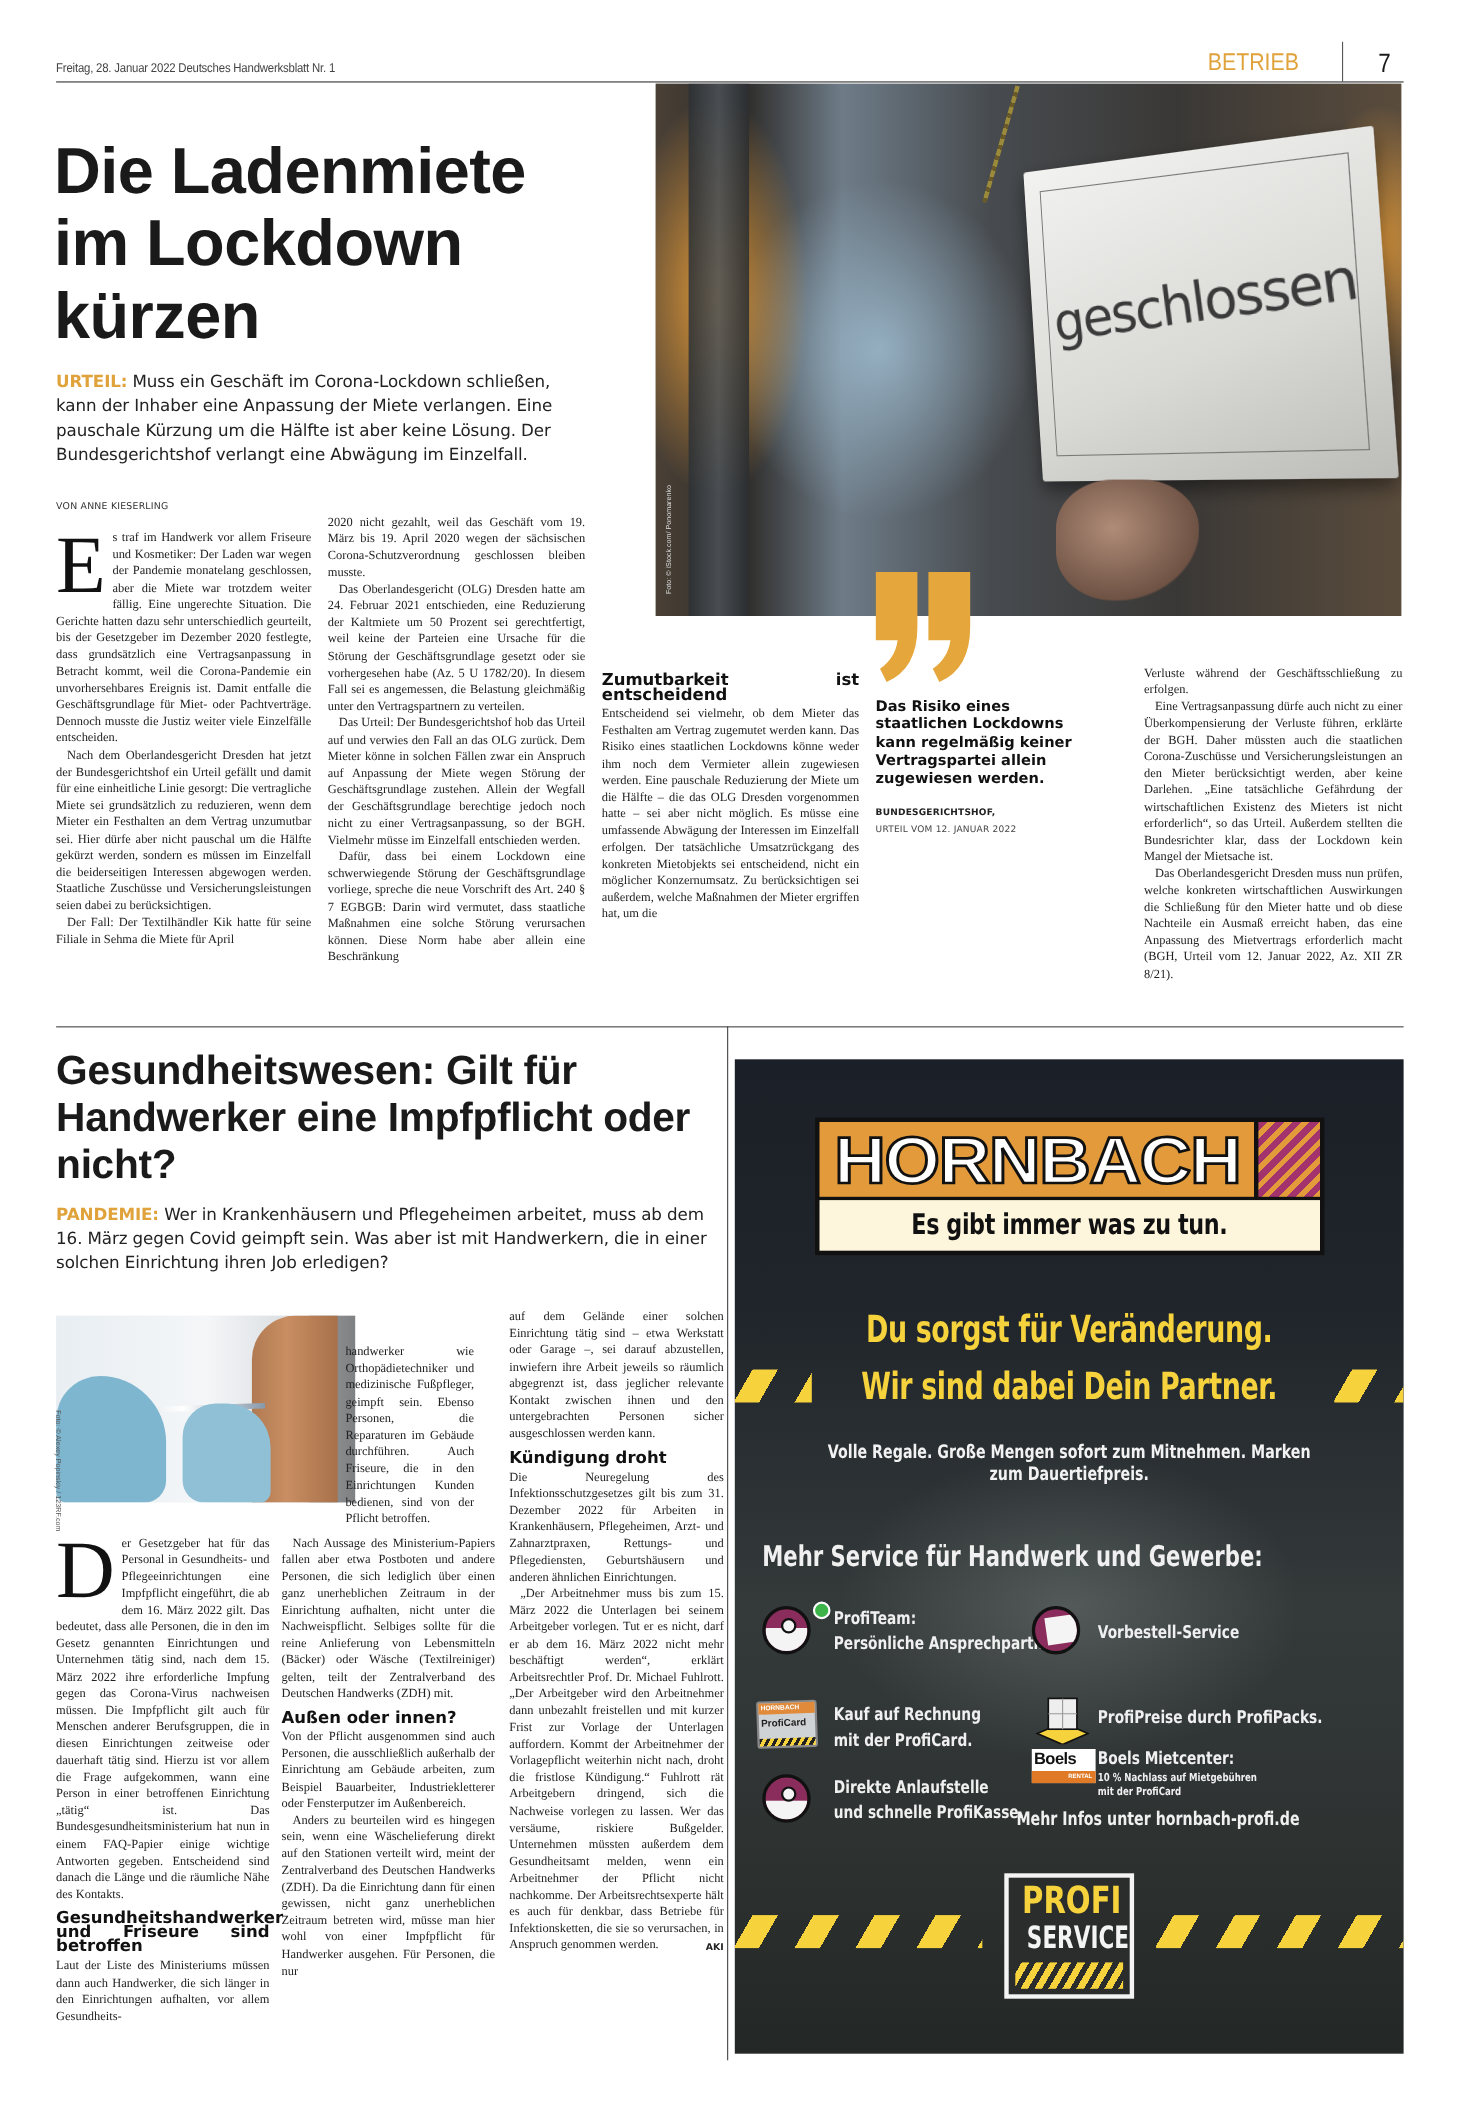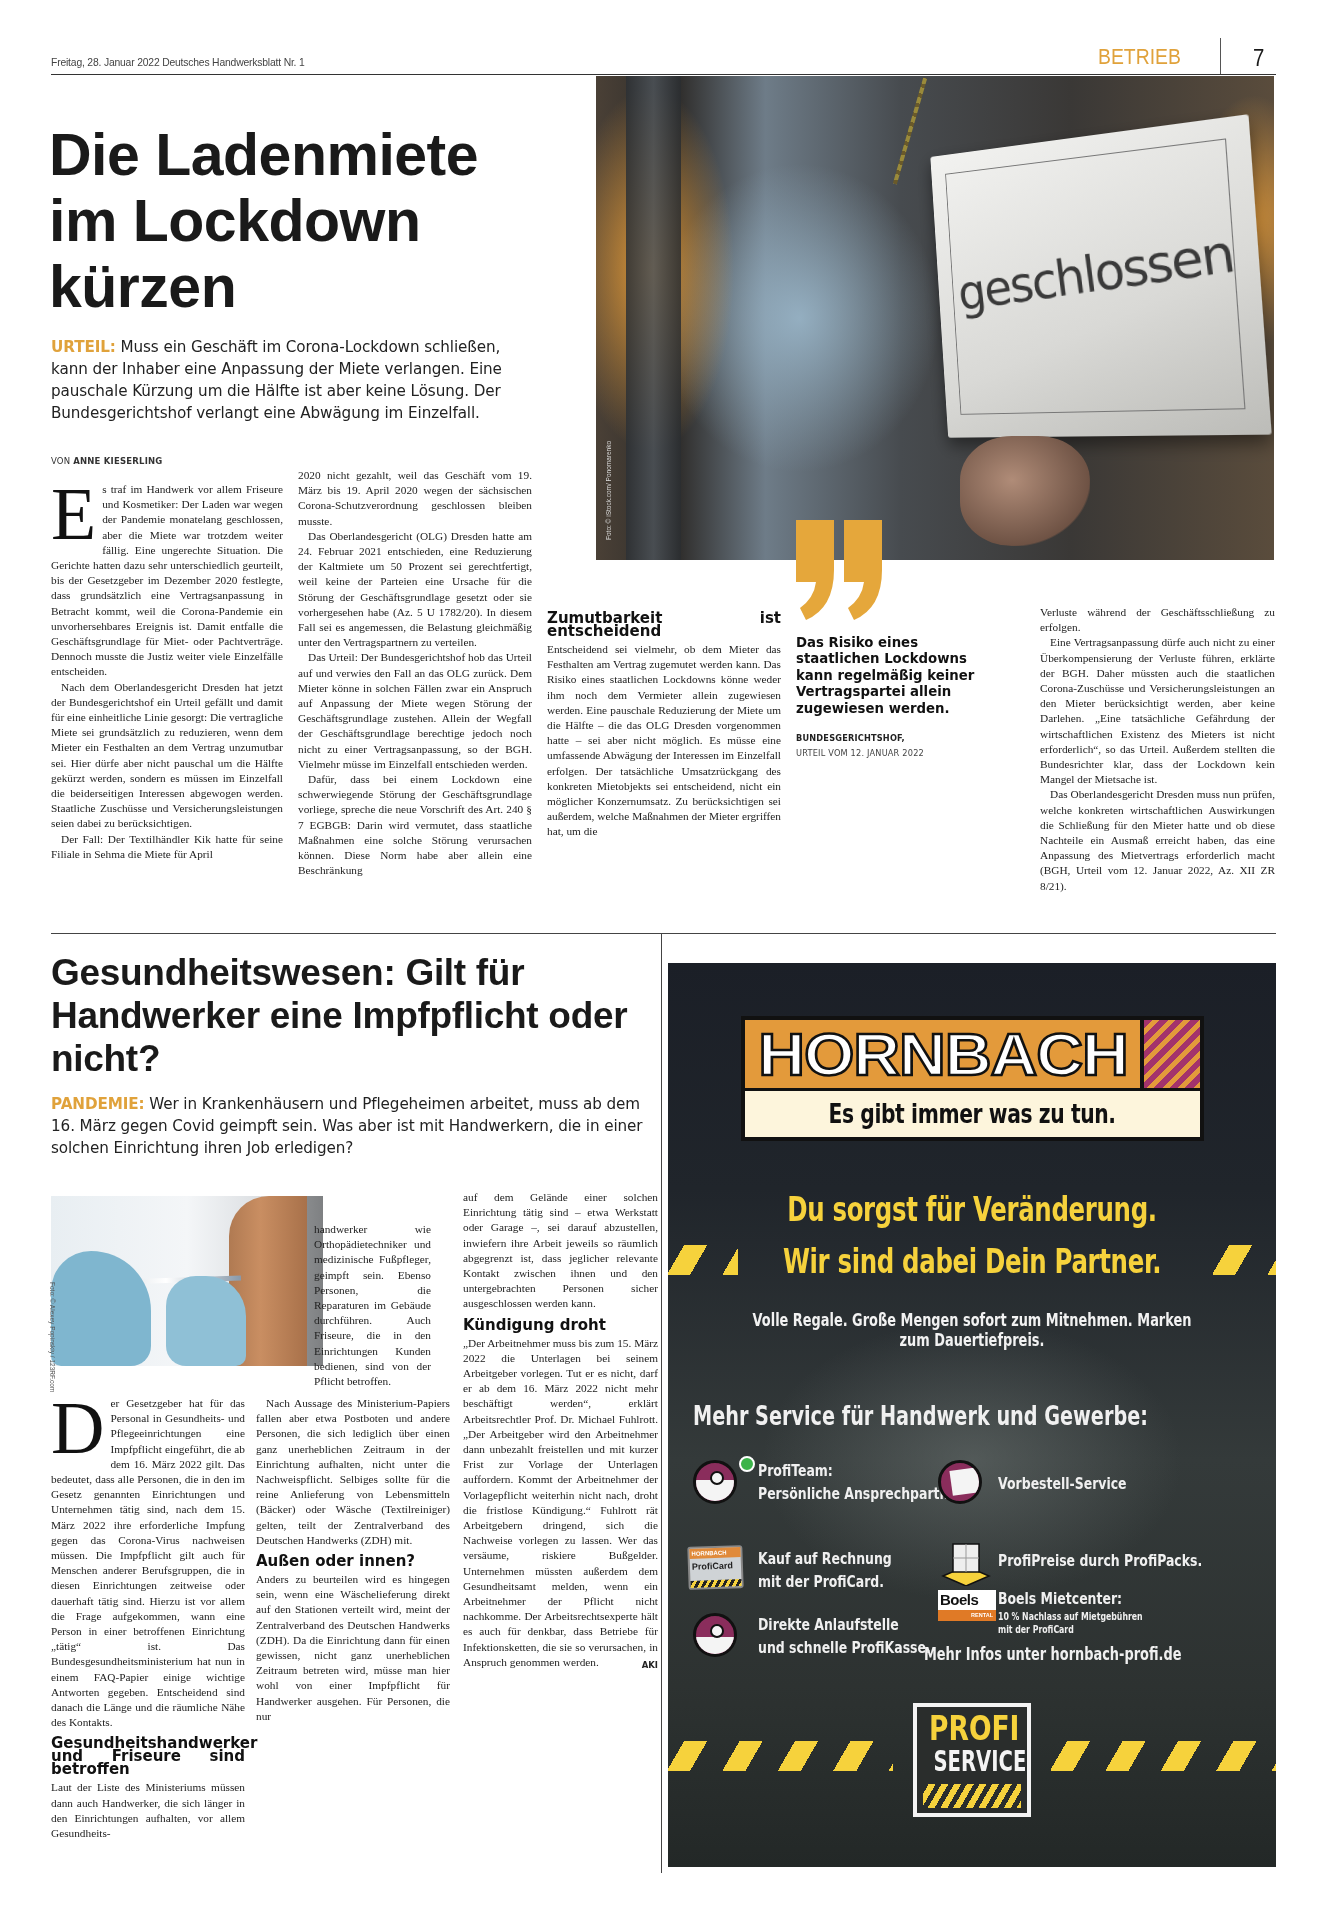--- a/index.html
+++ b/index.html
@@ -15,21 +15,21 @@
   .hdr-vrule { left: 1220px; top: 38px; width: 1px; height: 36px; background: #555; }
   .hdr-page { left: 1253px; top: 44px; font-family: "Liberation Sans", sans-serif; font-size: 24px; color: #1a1a1a; transform: scaleX(0.85); transform-origin: left; }
 
   
   .headline1 { left: 49px; top: 122px; width: 520px; font-family: "Liberation Sans", sans-serif; font-size: 59px; line-height: 66px; color: #1a1a1a; letter-spacing: -0.5px; }
   .teaser { font-family: "DejaVu Sans", sans-serif; font-size: 15.2px; line-height: 22px; color: #222; letter-spacing: -0.1px; }
   .teaser .kicker { color: #e0a23b; font-weight: bold; }
   .teaser1 { left: 51px; top: 336px; width: 490px; }
 
   .byline { left: 51px; top: 456px; font-family: "DejaVu Sans", sans-serif; font-size: 8.5px; color: #333; letter-spacing: 0.2px; }
-  .byline b { font-weight: bold; text-align: right; }
+  .byline b { font-weight: normal; text-align: right; }
 
   .col { font-size: 11.3px; line-height: 15.2px; text-align: justify; hyphens: manual; color: #222; }
   .col p { text-indent: 0; }
   .col p + p { text-indent: 10px; }
   .col h4 { font-family: "DejaVu Sans", sans-serif; font-size: 15px; font-weight: bold; margin: 7px 0 4px; line-height: 13px; color: #111; }
   .col h4 + p { text-indent: 0; }
   .col p.noind { text-indent: 0; }
   .dropcap { float: left; font-family: "Liberation Serif", serif; font-size: 74px; line-height: 58px; margin: 3px 6px 0 0; color: #111; }
 
   .c1 { left: 51px; top: 482px; width: 232px; }
@@ -216,26 +216,28 @@
 
 <div class="abs col d1">
   <p><span class="dropcap">D</span><span>er Gesetzgeber hat für das Personal in Gesundheits- und Pflegeeinrichtungen eine Impfpflicht eingeführt, die ab dem 16. März 2022 gilt. Das bedeutet, dass alle Personen, die in den im Gesetz genannten Einrichtungen und Unternehmen tätig sind, nach dem 15. März 2022 ihre erforderliche Impfung gegen das Corona-Virus nachweisen müssen. Die Impfpflicht gilt auch für Menschen anderer Berufsgruppen, die in diesen Einrichtungen zeitweise oder dauerhaft tätig sind. Hierzu ist vor allem die Frage aufgekommen, wann eine Person in einer betroffenen Einrichtung „tätig“ ist. Das Bundesgesundheitsministerium hat nun in einem FAQ-Papier einige wichtige Antworten gegeben. Entscheidend sind danach die Länge und die räumliche Nähe des Kontakts.</span></p>
   <h4>Gesundheitshandwerker und Friseure sind betroffen</h4>
   <p>Laut der Liste des Ministeriums müssen dann auch Handwerker, die sich länger in den Einrichtungen aufhalten, vor allem Gesundheits-</p>
 </div>
 
 <div class="abs col d2">
   <p style="text-indent:10px">Nach Aussage des Ministerium-Papiers fallen aber etwa Postboten und andere Personen, die sich lediglich über einen ganz unerheblichen Zeitraum in der Einrichtung aufhalten, nicht unter die Nachweispflicht. Selbiges sollte für die reine Anlieferung von Lebensmitteln (Bäcker) oder Wäsche (Textilreiniger) gelten, teilt der Zentralverband des Deutschen Handwerks (ZDH) mit.</p>
   <h4>Außen oder innen?</h4>
+  <p>Von der Pflicht ausgenommen sind auch Personen, die ausschließlich außerhalb der Einrichtung am Gebäude arbeiten, zum Beispiel Bauarbeiter, Industriekletterer oder Fensterputzer im Außenbereich.</p>
   <p>Anders zu beurteilen wird es hingegen sein, wenn eine Wäschelieferung direkt auf den Stationen verteilt wird, meint der Zentralverband des Deutschen Handwerks (ZDH). Da die Einrichtung dann für einen gewissen, nicht ganz unerheblichen Zeitraum betreten wird, müsse man hier wohl von einer Impfpflicht für Handwerker ausgehen. Für Personen, die nur</p>
 </div>
 
 <div class="abs col d3">
   <p class="noind">auf dem Gelände einer solchen Einrichtung tätig sind – etwa Werkstatt oder Garage –, sei darauf abzustellen, inwiefern ihre Arbeit jeweils so räumlich abgegrenzt ist, dass jeglicher relevante Kontakt zwischen ihnen und den untergebrachten Personen sicher ausgeschlossen werden kann.</p>
   <h4>Kündigung droht</h4>
+  <p>Die Neuregelung des Infektionsschutzgesetzes gilt bis zum 31. Dezember 2022 für Arbeiten in Krankenhäusern, Pflegeheimen, Arzt- und Zahnarztpraxen, Rettungs- und Pflegediensten, Geburtshäusern und anderen ähnlichen Einrichtungen.</p>
   <p><span>„Der Arbeitnehmer muss bis zum 15. März 2022 die Unterlagen bei seinem Arbeitgeber vorlegen. Tut er es nicht, darf er ab dem 16. März 2022 nicht mehr beschäftigt werden“, erklärt Arbeitsrechtler Prof. Dr. Michael Fuhlrott. „Der Arbeitgeber wird den Arbeitnehmer dann unbezahlt freistellen und mit kurzer Frist zur Vorlage der Unterlagen auffordern. Kommt der Arbeitnehmer der Vorlagepflicht weiterhin nicht nach, droht die fristlose Kündigung.“ Fuhlrott rät Arbeitgebern dringend, sich die Nachweise vorlegen zu lassen. Wer das versäume, riskiere Bußgelder. Unternehmen müssten außerdem dem Gesundheitsamt melden, wenn ein Arbeitnehmer der Pflicht nicht nachkomme. Der Arbeitsrechtsexperte hält es auch für denkbar, dass Betriebe für Infektionsketten, die sie so verursachen, in Anspruch genommen werden.</span> <span class="aki">AKI</span></p>
 </div>
 
 <div class="abs ad">
   <div class="abs logo-wrap">
     <div class="logo-top">
       <span class="logo-word">HORNBACH</span>
     </div>
     <div class="logo-x"></div>
     <div class="logo-bottom">

